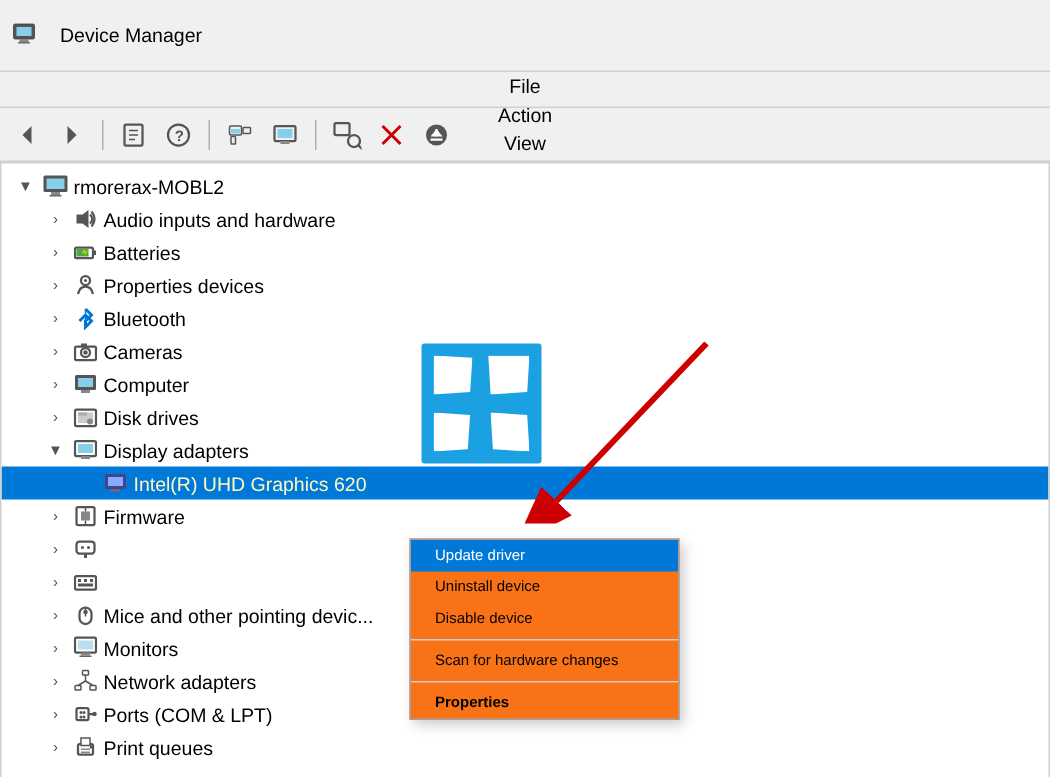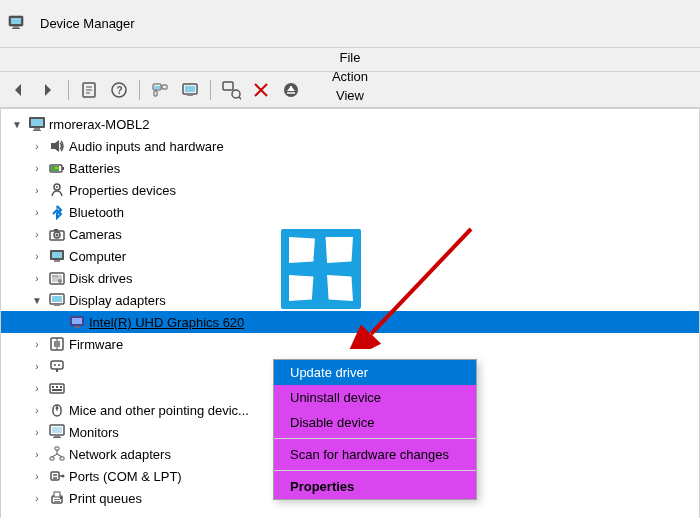--- a/index.html
+++ b/index.html
@@ -94,22 +94,21 @@
     .tree-item {
       display: flex;
       align-items: center;
       height: 22px;
       padding: 0 4px;
       cursor: pointer;
       white-space: nowrap;
     }
     .tree-item.selected {
       background: #0078d7;
-      color: #000000;
-      text-decoration: underline;
+      color: #fef9c3;
     }
 
     .tree-item .expand-btn {
       width: 16px;
       height: 16px;
       display: flex;
       align-items: center;
       justify-content: center;
       font-size: 10px;
       color: #555;
@@ -162,26 +161,26 @@
       height: 130px;
       z-index: 2;
       pointer-events: none;
     }
 
     
     .context-menu {
       position: absolute;
       top: 250px;
       left: 272px;
-      width: 204px;
-      background: #d946ef;
+      width: 180px;
+      background: #f97316;
       border: 1px solid #a0a0a0;
       box-shadow: 3px 3px 8px rgba(0,0,0,0.2);
       z-index: 10;
-      font-size: 13px;
+      font-size: 10px;
     }
     .context-menu-item {
       padding: 5px 16px;
       cursor: pointer;
       color: #000;
       display: block;
     }
     .context-menu-item.highlighted {
       background: #0078d7;
       color: #fff;

